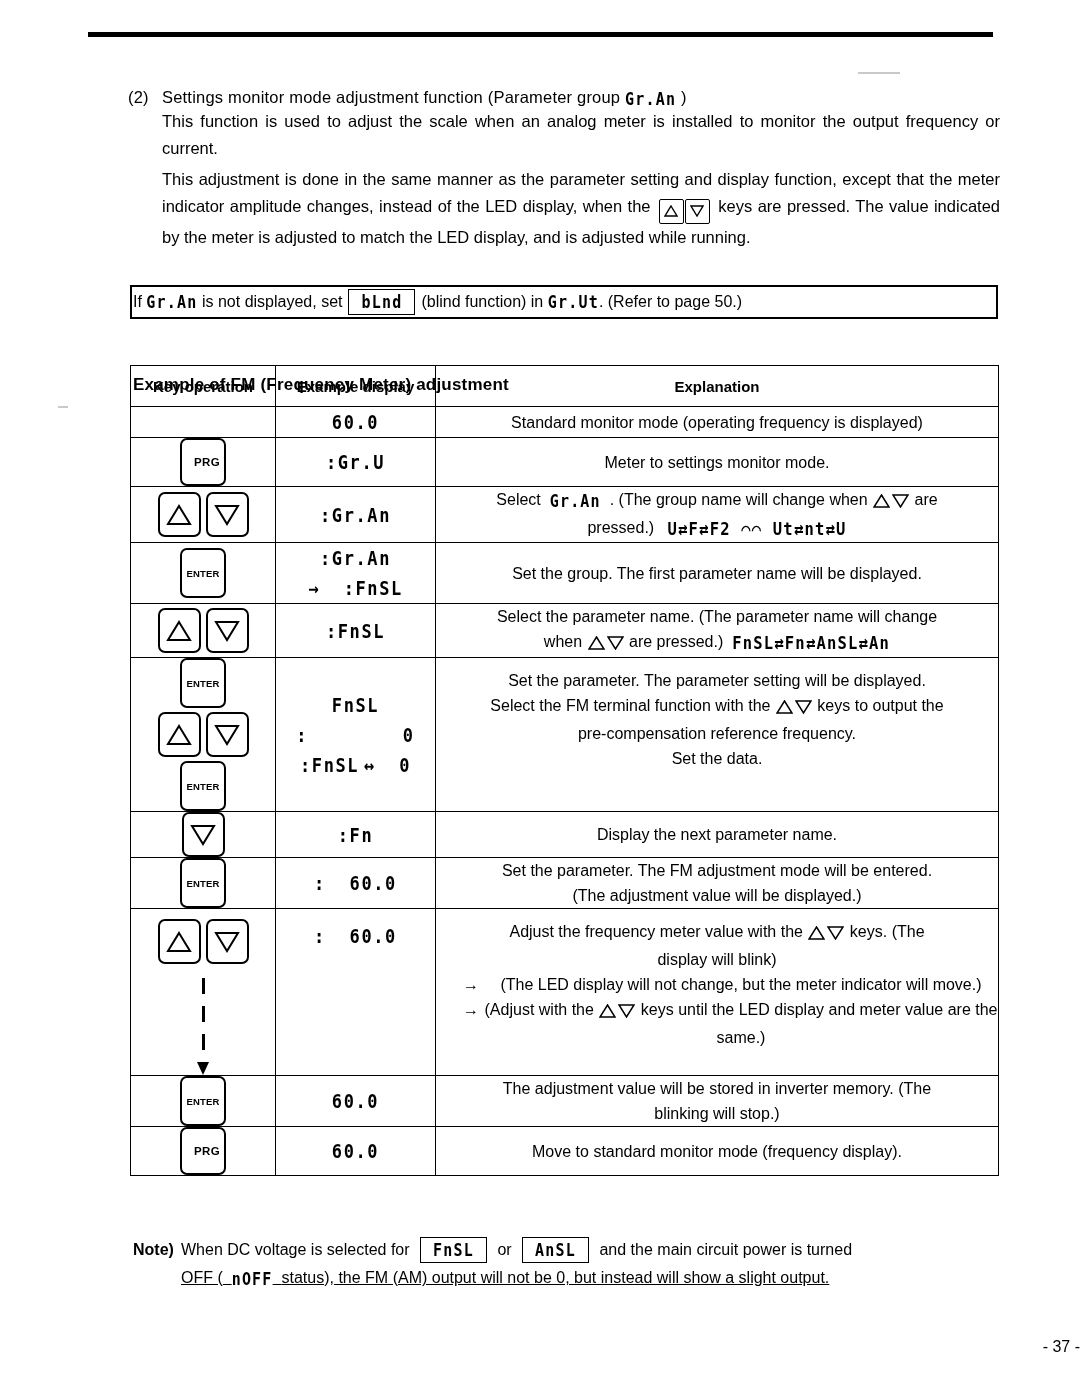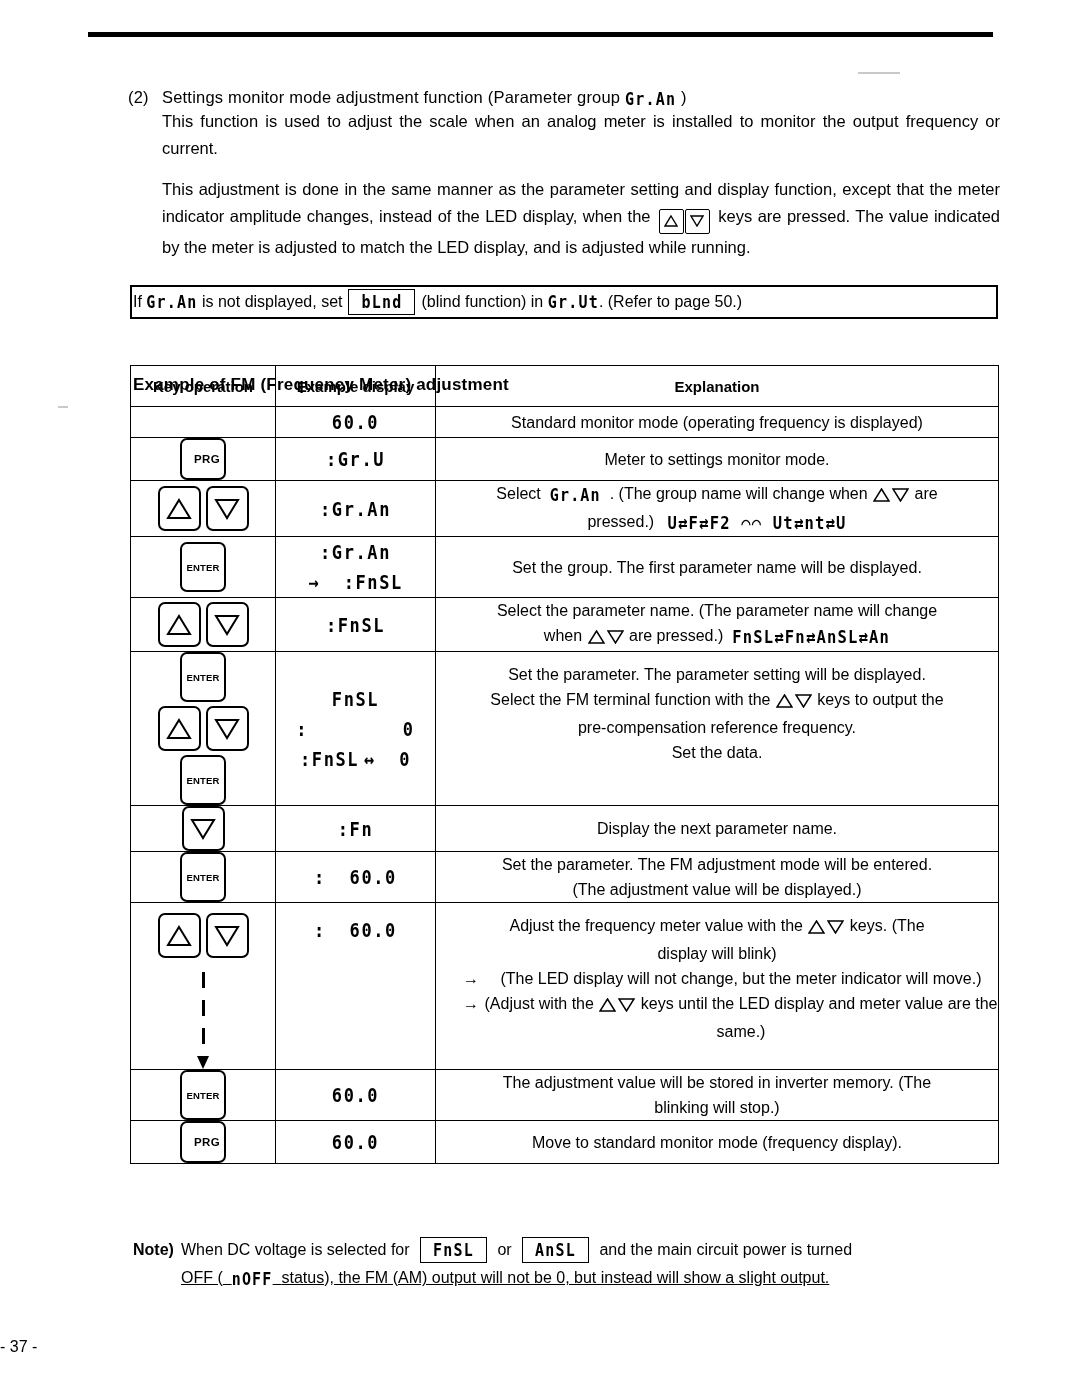--- a/index.html
+++ b/index.html
@@ -193,21 +193,21 @@
   .kbtn {
     border: 2px solid #000;
     border-radius: 7px;
     box-sizing: border-box;
     display: flex;
     align-items: center;
     justify-content: center;
     background: #fff;
   }
   .kbtn.prg {
-    width: 46px; height: 42px;
+    width: 46px; height: 48px;
     font-size: 11.5px;
     font-weight: bold;
     letter-spacing: .3px;
     padding-left: 8px;
   }
   .kbtn.enter {
     width: 46px; height: 50px;
     font-size: 9.5px;
     font-weight: bold;
     letter-spacing: .2px;
@@ -261,21 +261,21 @@
   .note-label { font-weight: bold; width: 48px; flex: none; }
   .note-body { flex: 1; }
   .note-2 { margin-left: 48px; text-decoration: underline; }
 
   
   .pageno {
     position: absolute;
     left: 0;
     top: 1338px;
     width: 1080px;
-    text-align: left;
+    text-align: right;
     font-size: 16px;
   }
 
   
   .speck {
     position: absolute;
     background: #c9c9c9;
   }
 </style>
 </head>
@@ -293,21 +293,21 @@
       <span class="item-num">(2)</span>
       <span class="item-text">
         <span>Settings monitor mode adjustment function (Parameter group</span>
         <span class="seg">Gr.An</span>
         <span>)</span>
       </span>
     </div>
 
     <div class="para" style="margin-top:0;">This function is used to adjust the scale when an analog meter is installed to monitor the output frequency or current.</div>
 
-    <div class="para" style="margin-top:14px;">
+    <div class="para" style="margin-top:4px;">
       <span>This adjustment is done in the same manner as the parameter setting and display function, except that the meter indicator amplitude changes, instead of the LED display, when the</span>
       <span class="keypair-inline">
         <span class="kbox-sm">
           <svg width="14" height="12" viewBox="0 0 14 12">
               <polygon points="7,1 13,11 1,11" fill="none" stroke="#000" stroke-width="1.4"></polygon>
             </svg>
         </span>
         <span class="kbox-sm">
           <svg width="14" height="12" viewBox="0 0 14 12">
               <polygon points="1,1 13,1 7,11" fill="none" stroke="#000" stroke-width="1.4"></polygon>

